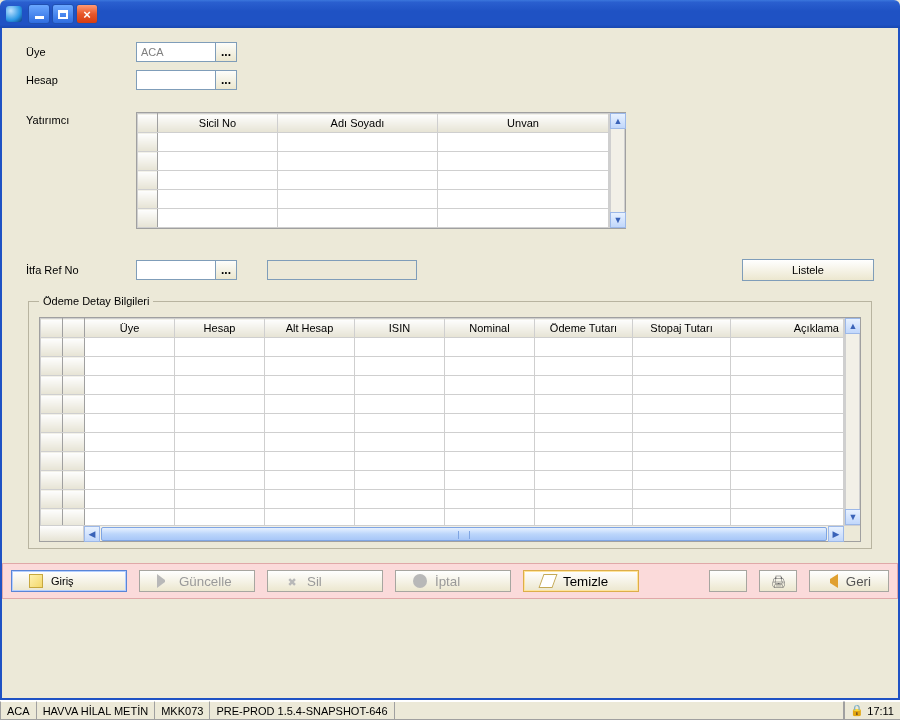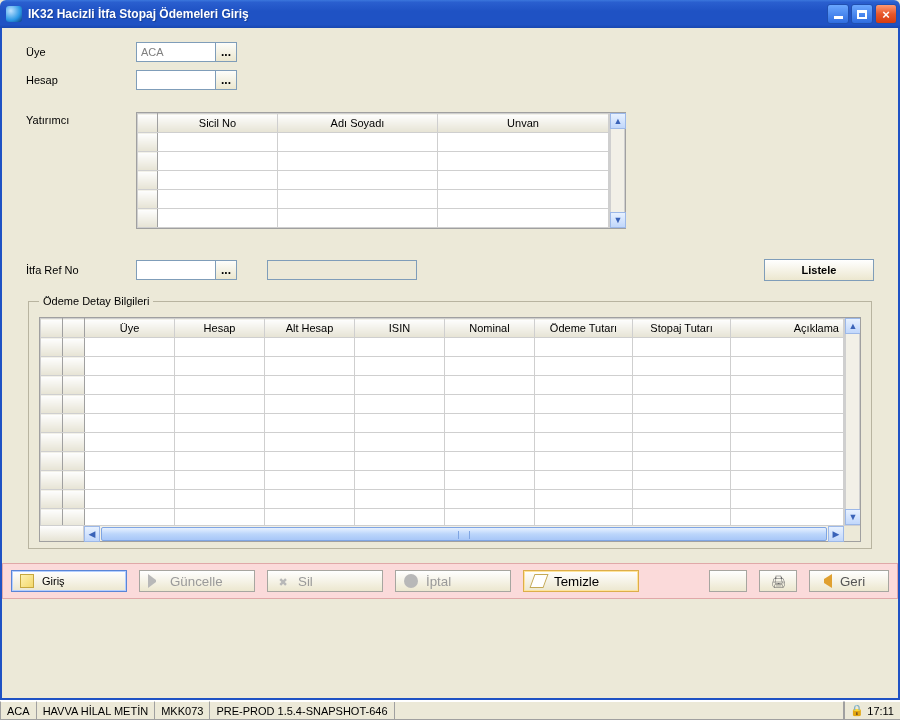--- a/index.html
+++ b/index.html
@@ -161,40 +161,40 @@
 
   
   .std-btn {
     height: 22px;
     border: 1px solid #7f9db9;
     background: linear-gradient(to bottom, #fff, #ece7cf);
     padding: 0 10px;
     font-size: 11px;
     display: inline-flex; align-items: center; gap: 6px;
   }
-  .std-btn.wide { width: 110px; justify-content:center; font-weight:bold;}
+  .std-btn.wide { width: 132px; justify-content:center; font-weight:normal;}
   .std-btn.focused { border: 1px solid #5a85d6; box-shadow: inset 0 0 0 1px #b3ceff; }
 
   
   .action-bar {
     margin: 14px -24px 0 -24px;
     padding: 6px 8px;
     background: #fbdada;
     border: 1px solid #e0a8a8;
     display: flex;
     gap: 12px;
     align-items: center;
   }
   .action-bar .spacer { flex:1; }
   .act-btn {
     width: 116px; height: 22px;
     border: 1px solid #a7a6a0;
     background: linear-gradient(to bottom, #fff, #ece7cf);
     display: inline-flex; align-items: center; gap: 8px;
-    padding: 0 8px;
+    padding: 0 17px;
     color: #555;
   }
   .act-btn.primary { color:#000; }
   .act-btn.disabled { color: #9a9a9a; }
   .act-btn.small { width: 38px; justify-content:center; padding:0;}
   .act-btn.accent { border:1px solid #dcae4a; box-shadow: inset 0 0 0 1px #ffe49b; color:#000;}
   .act-btn .ico { width:14px;height:14px;display:inline-block; }
 
   .ico-giris { background: linear-gradient(135deg,#fff1b0,#f3d86b); border:1px solid #c7a83e; }
   .ico-guncelle { width:0;height:0;border-top:6px solid transparent;border-bottom:6px solid transparent;border-left:8px solid #b8b8b8;}
@@ -220,21 +220,20 @@
     margin-right: -1px;
   }
   .statusbar .filler { flex:1; border:1px solid #a0a0a0; border-left:none; border-top-color:#fff;}
   .statusbar .lock::before { content:"🔒"; font-size:11px; color:#d49a1c; margin-right:3px;}
 </style>
 </head>
 <body>
 
 <div class="titlebar">
   <div class="app-icon"></div>
-  <div class="title-text">IK32 Hacizli İtfa Stopaj Ödemeleri Giriş</div>
   <div class="win-btns">
     <div class="win-btn win-min">
         <div class="bar"></div>
       </div>
     <div class="win-btn win-max">
         <div class="box"></div>
       </div>
     <div class="win-btn win-close">
         <div class="x">×</div>
       </div>

